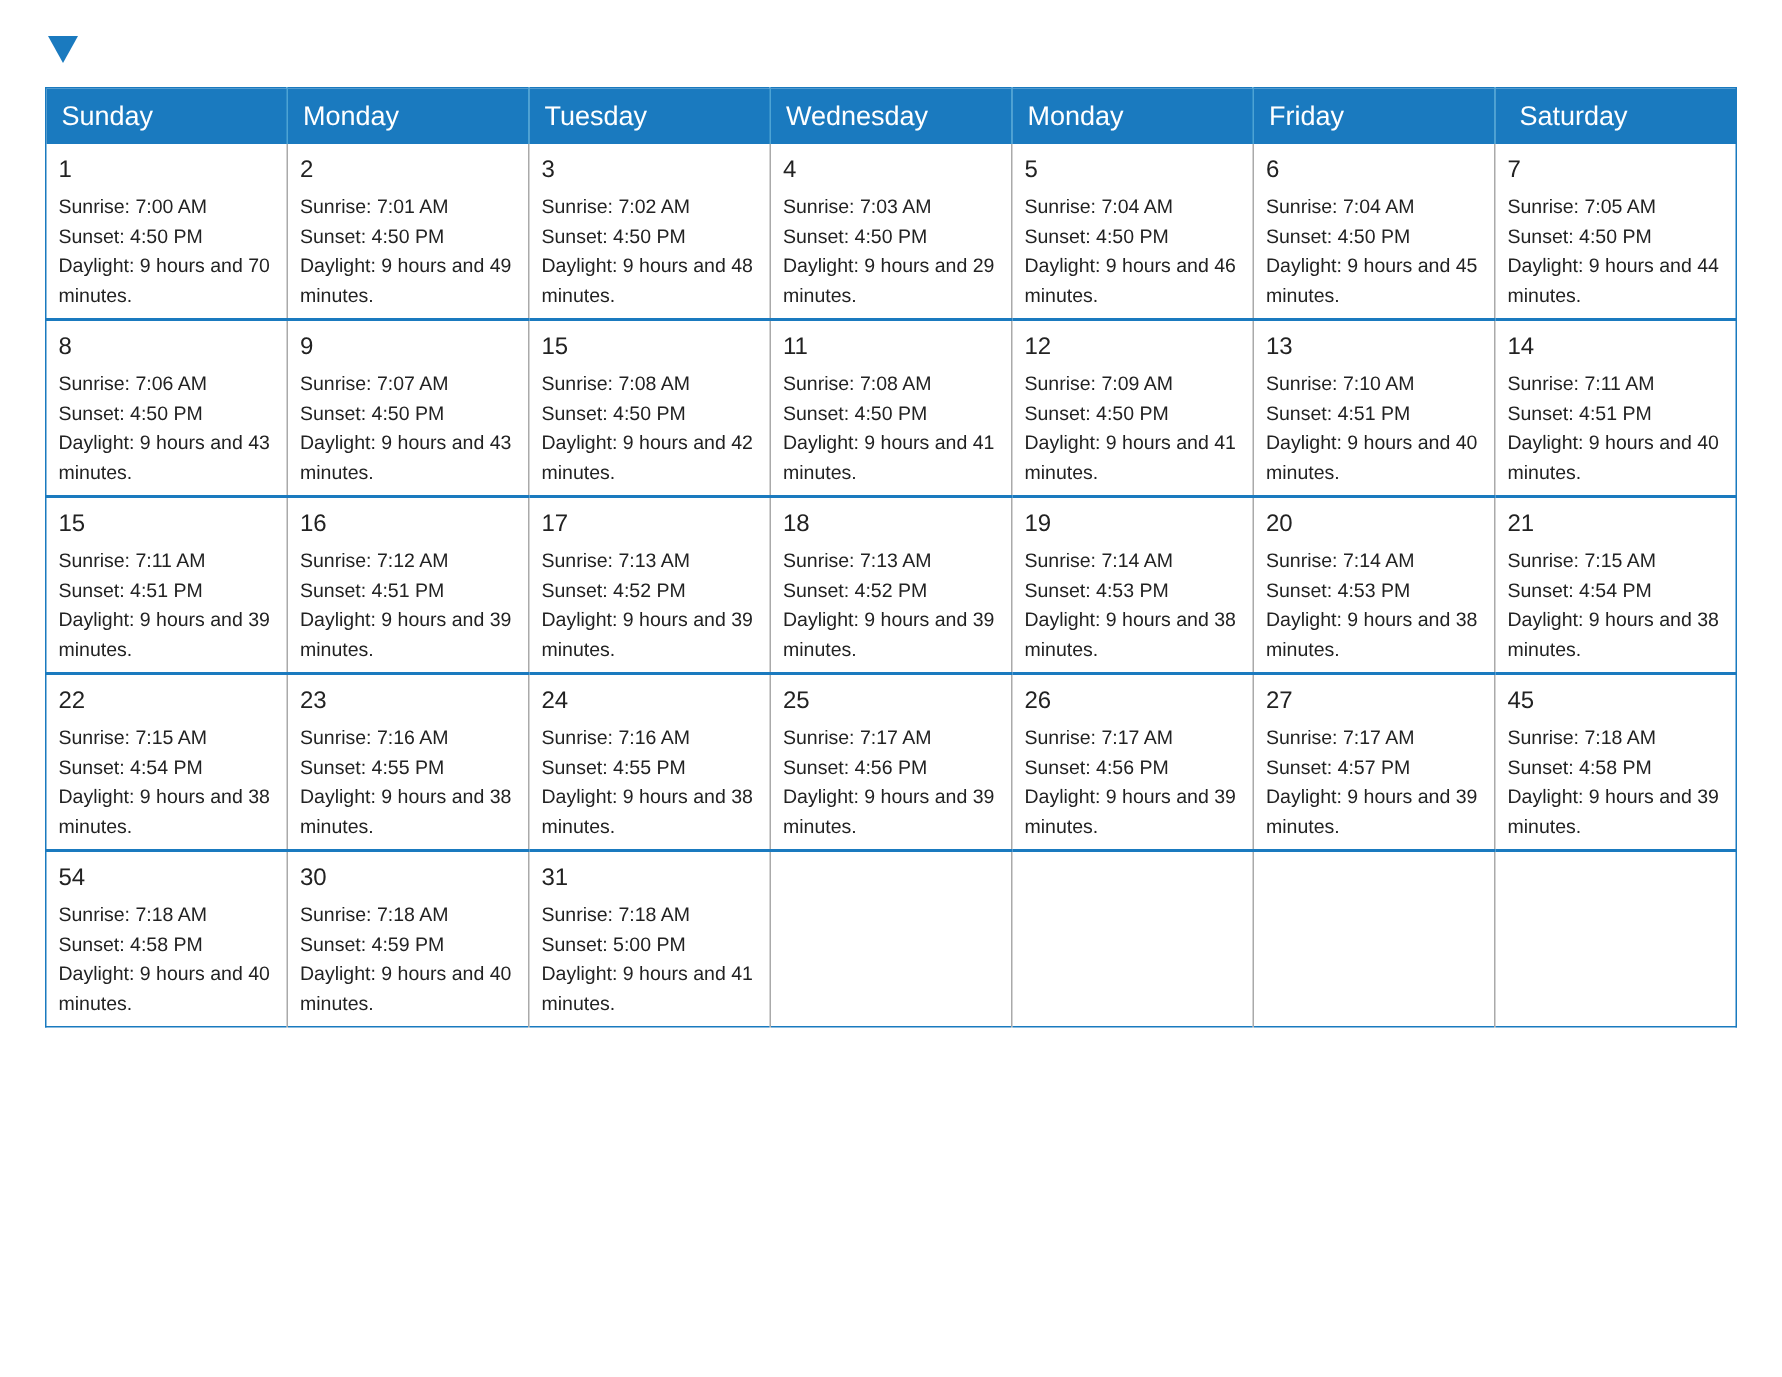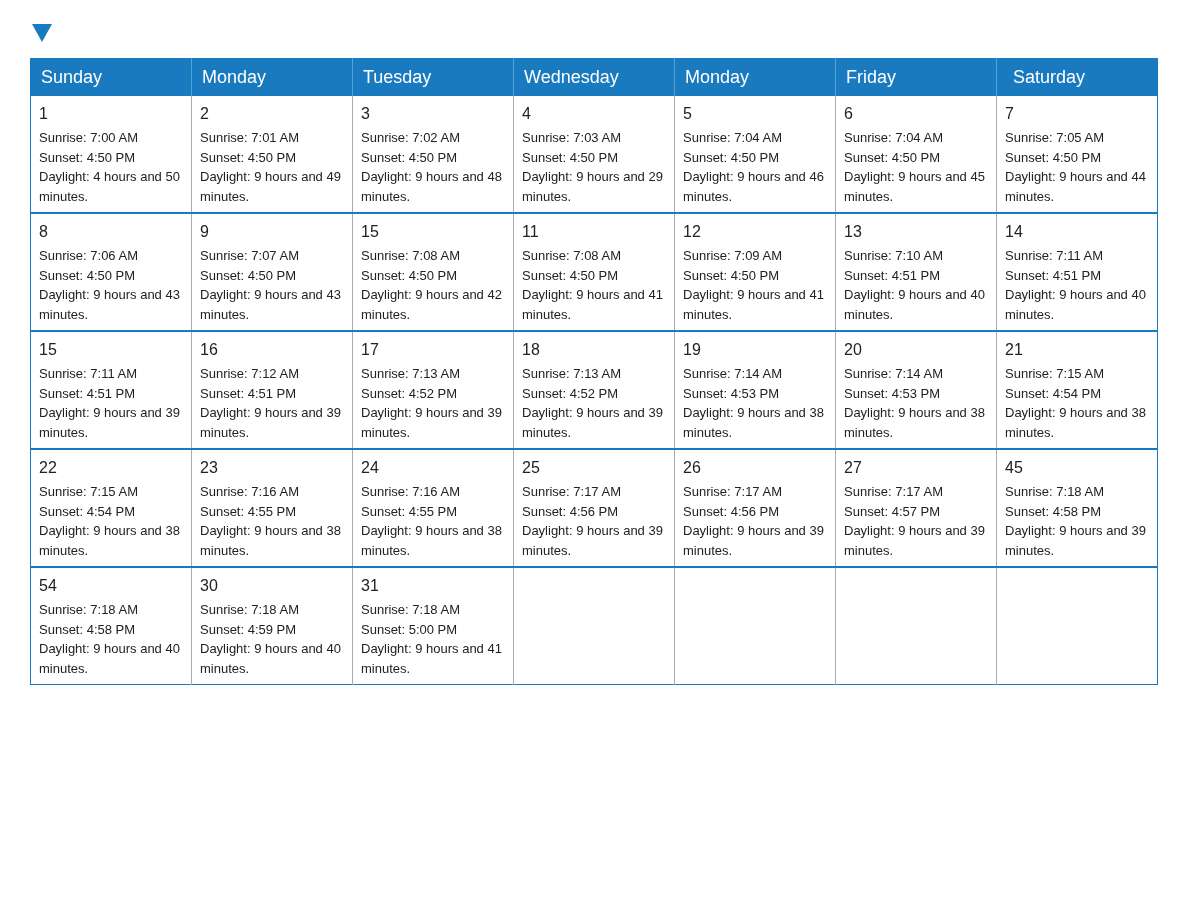--- a/index.html
+++ b/index.html
@@ -131,21 +131,21 @@
         <th>Monday</th>
         <th>Tuesday</th>
         <th>Wednesday</th>
         <th>Monday</th>
         <th>Friday</th>
         <th>Saturday</th>
       </tr>
   </thead>
   <tbody id="calendar-body">
   <tr>
-        <td><span class="day-num">1</span><span>Sunrise: 7:00 AM</span><br><span>Sunset: 4:50 PM</span><br><span>Daylight: 4 hours and 50 minutes.</span></td>
+        <td><span class="day-num">1</span><span>Sunrise: 7:00 AM</span><br><span>Sunset: 4:50 PM</span><br><span>Daylight: 9 hours and 70 minutes.</span></td>
         <td><span class="day-num">2</span><span>Sunrise: 7:01 AM</span><br><span>Sunset: 4:50 PM</span><br><span>Daylight: 9 hours and 49 minutes.</span></td>
         <td><span class="day-num">3</span><span>Sunrise: 7:02 AM</span><br><span>Sunset: 4:50 PM</span><br><span>Daylight: 9 hours and 48 minutes.</span></td>
         <td><span class="day-num">4</span><span>Sunrise: 7:03 AM</span><br><span>Sunset: 4:50 PM</span><br><span>Daylight: 9 hours and 29 minutes.</span></td>
         <td><span class="day-num">5</span><span>Sunrise: 7:04 AM</span><br><span>Sunset: 4:50 PM</span><br><span>Daylight: 9 hours and 46 minutes.</span></td>
         <td><span class="day-num">6</span><span>Sunrise: 7:04 AM</span><br><span>Sunset: 4:50 PM</span><br><span>Daylight: 9 hours and 45 minutes.</span></td>
         <td><span class="day-num">7</span><span>Sunrise: 7:05 AM</span><br><span>Sunset: 4:50 PM</span><br><span>Daylight: 9 hours and 44 minutes.</span></td>
       </tr>
       <tr>
         <td><span class="day-num">8</span><span>Sunrise: 7:06 AM</span><br><span>Sunset: 4:50 PM</span><br><span>Daylight: 9 hours and 43 minutes.</span></td>
         <td><span class="day-num">9</span><span>Sunrise: 7:07 AM</span><br><span>Sunset: 4:50 PM</span><br><span>Daylight: 9 hours and 43 minutes.</span></td>

